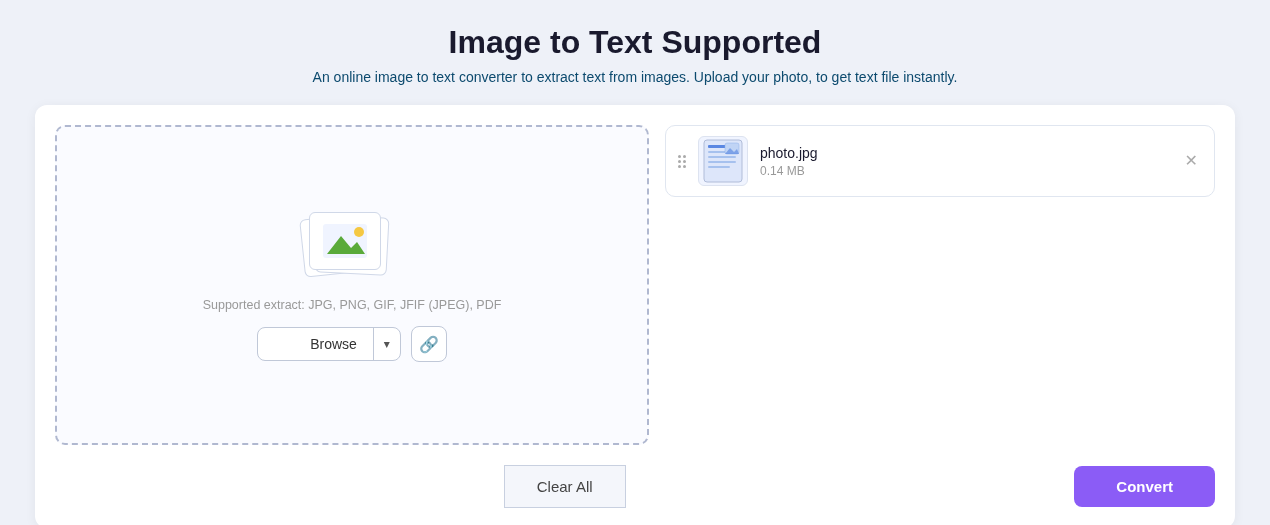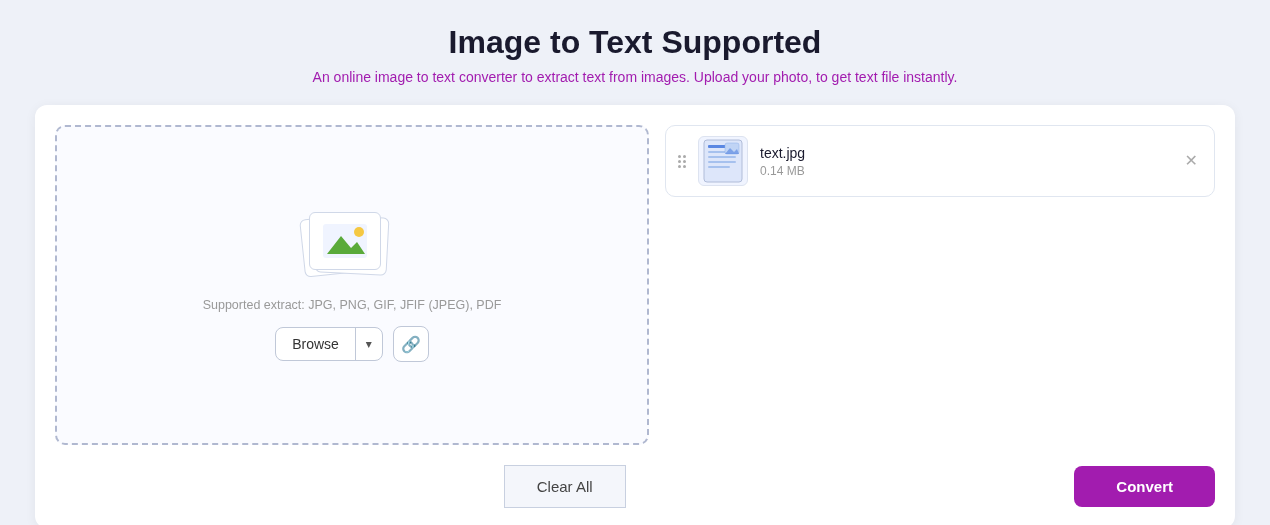--- a/index.html
+++ b/index.html
@@ -17,21 +17,21 @@
     .page-title {
       font-size: 32px;
       font-weight: 700;
       color: #1a1a2e;
       margin-bottom: 8px;
       text-align: center;
     }
 
     .page-subtitle {
       font-size: 14px;
-      color: #a21caf;
+      color: #0c4a6e;
       text-align: center;
       margin-bottom: 20px;
     }
 
     .main-card {
       background: #fff;
       border-radius: 12px;
       width: 100%;
       max-width: 1200px;
       padding: 20px;
@@ -129,20 +129,21 @@
     }
 
     .browse-btn {
       display: flex;
       align-items: center;
       border: 1.5px solid #c0c8d8;
       border-radius: 8px;
       background: #fff;
       cursor: pointer;
       overflow: hidden;
+      padding-left: 36px;
     }
 
     .browse-label {
       padding: 8px 16px;
       font-size: 14px;
       font-weight: 500;
       color: #333;
       border-right: 1.5px solid #c0c8d8;
     }
 
@@ -260,21 +261,21 @@
       font-size: 15px;
       font-weight: 500;
       color: #444;
       cursor: pointer;
     }
 
     .convert-btn {
       padding: 12px 42px;
       border: none;
       border-radius: 8px;
-      background: #a21caf;
+      background: #8b5cf6;
       font-size: 15px;
       font-weight: 600;
       color: #fff;
       cursor: pointer;
     }
   </style>
 </head>
 <body>
 
 <h1 class="page-title">Image to Text Supported</h1>
@@ -351,21 +352,21 @@
             <rect x="5" y="17" width="28" height="2" rx="1" fill="#8fb0e8" opacity="0.7"></rect>
             <rect x="5" y="22" width="28" height="2" rx="1" fill="#8fb0e8" opacity="0.7"></rect>
             <rect x="5" y="27" width="22" height="2" rx="1" fill="#8fb0e8" opacity="0.7"></rect>
 
             <rect x="22" y="4" width="14" height="11" rx="2" fill="#c0d4f5" stroke="#8fb0e8" stroke-width="0.5"></rect>
             <polygon points="22,15 27,9 31,13 34,10 36,15" fill="#3a6fdc" opacity="0.5"></polygon>
           </svg>
         </div>
 
         <div class="file-info">
-          <span class="file-name">text.jpg</span>
+          <span class="file-name">photo.jpg</span>
           <span class="file-size">0.14 MB</span>
         </div>
 
         <span class="file-remove">✕</span>
       </div>
     </div>
 
   </div>
 
   <div class="action-row">

